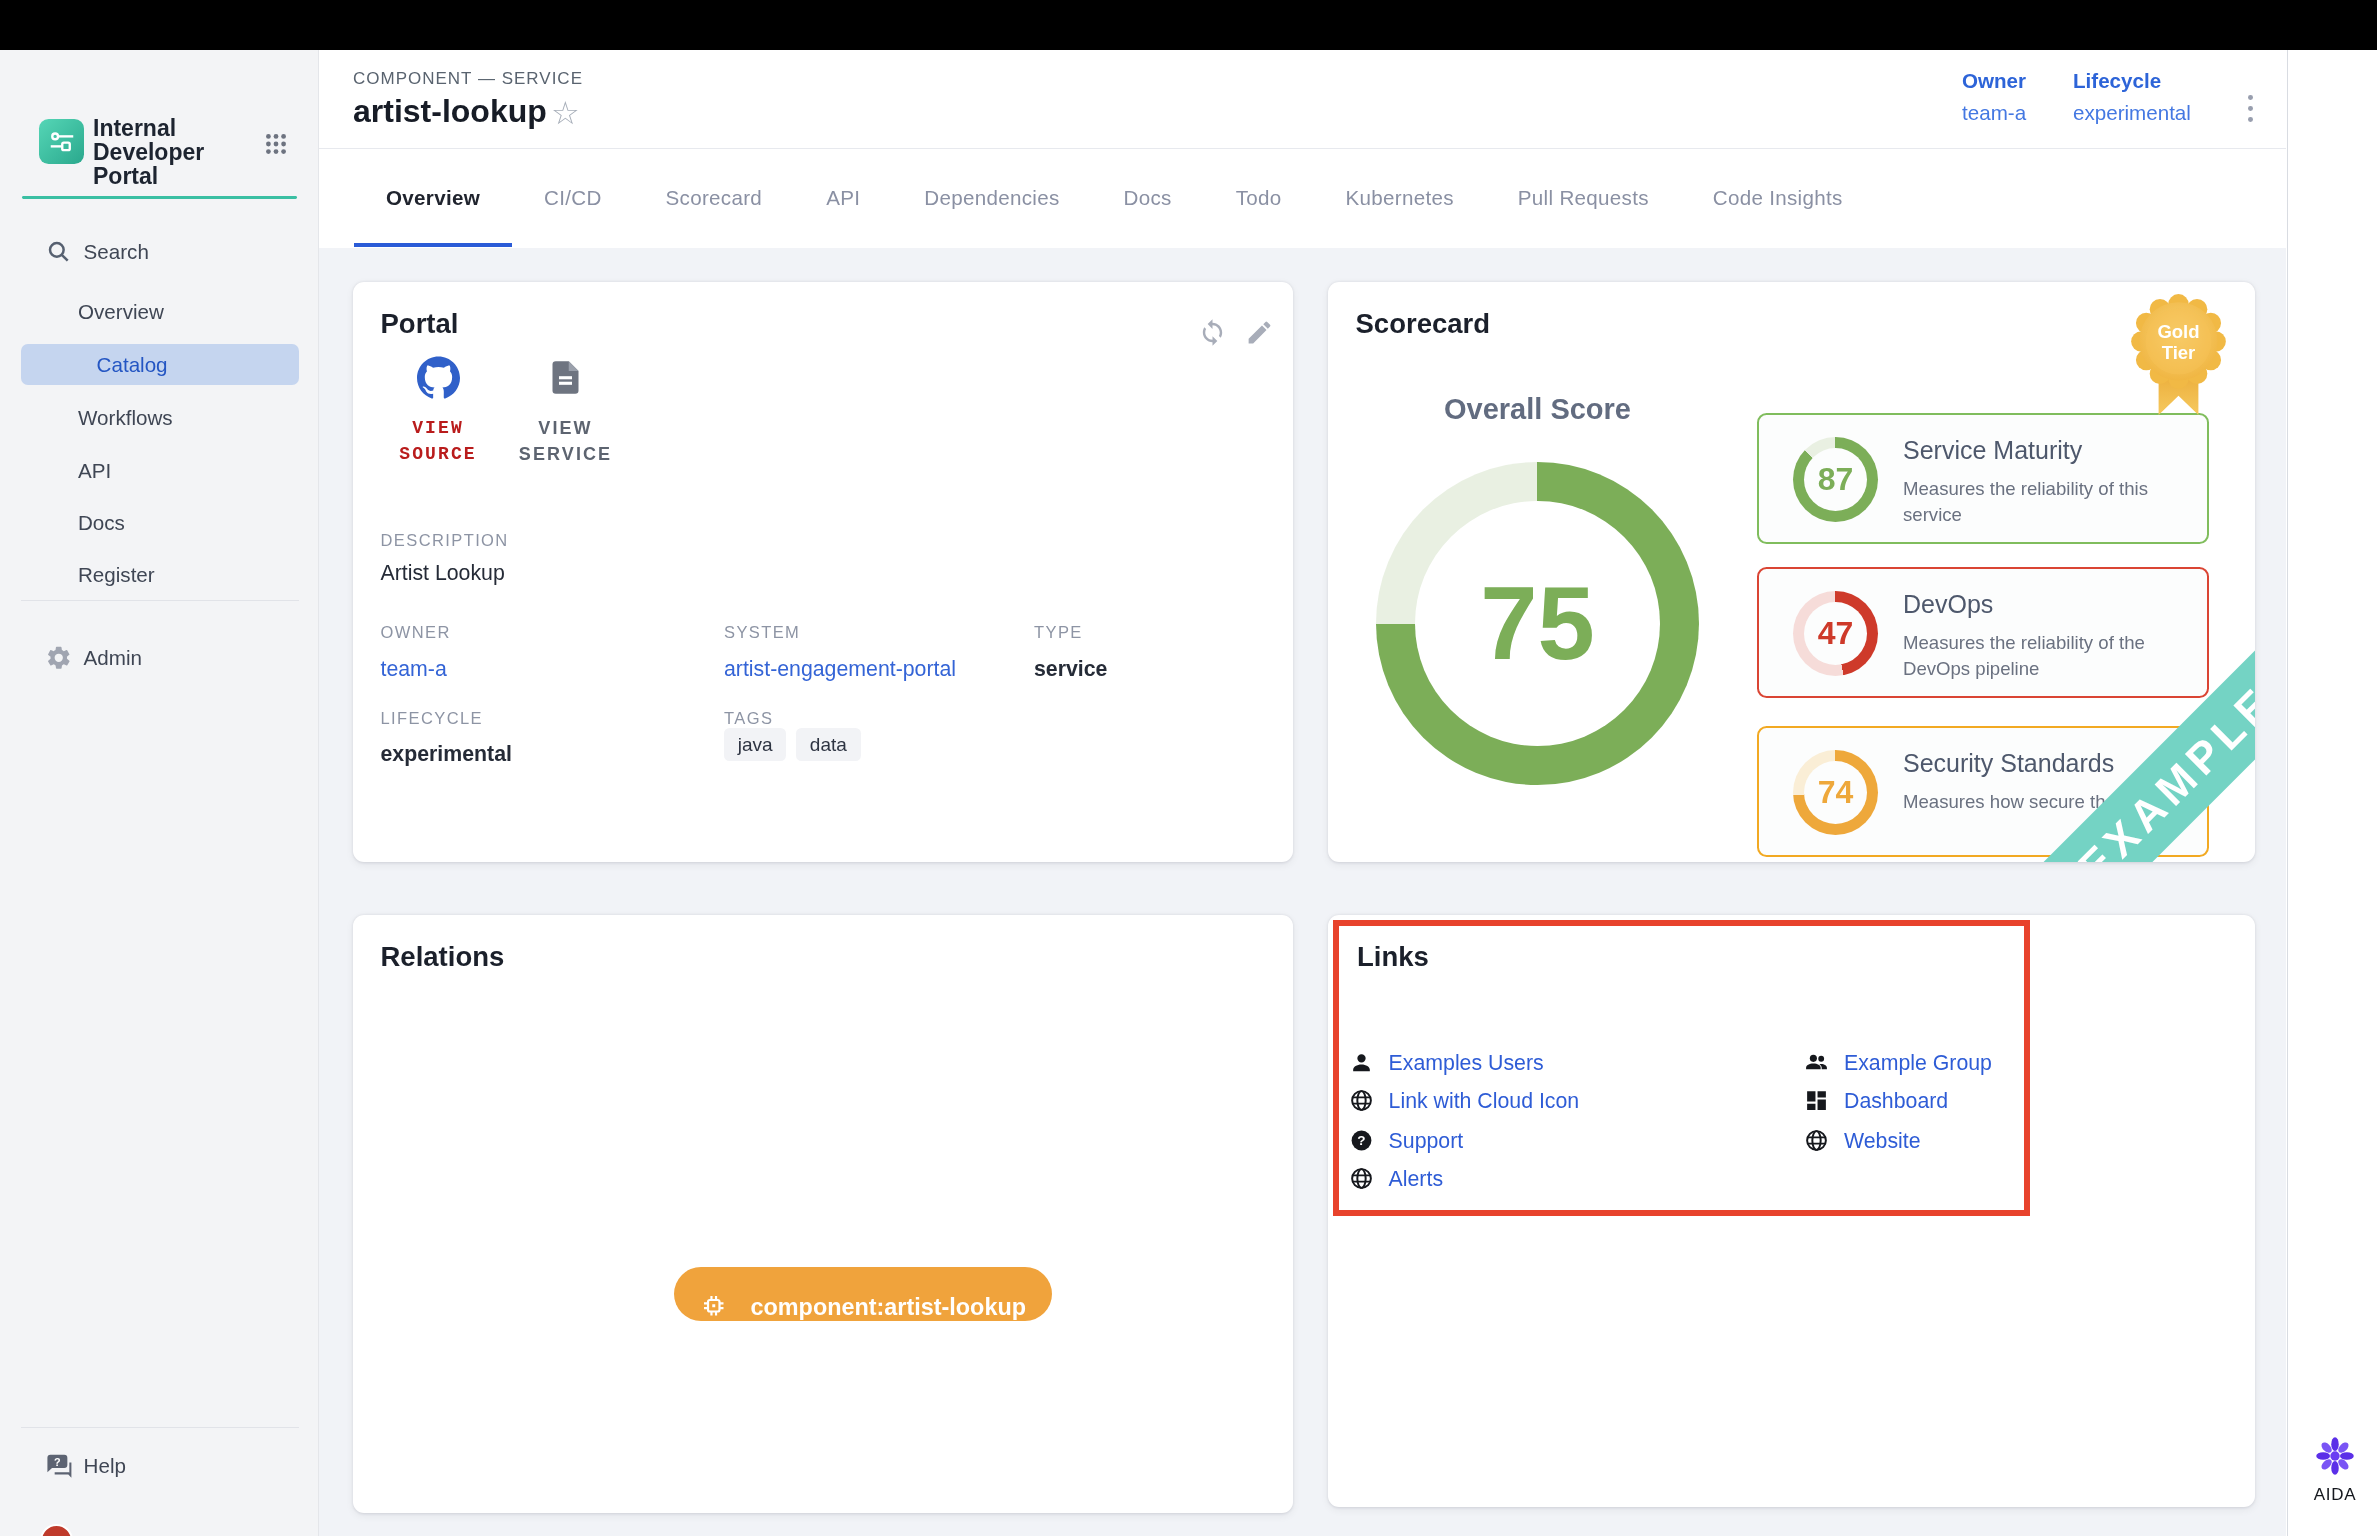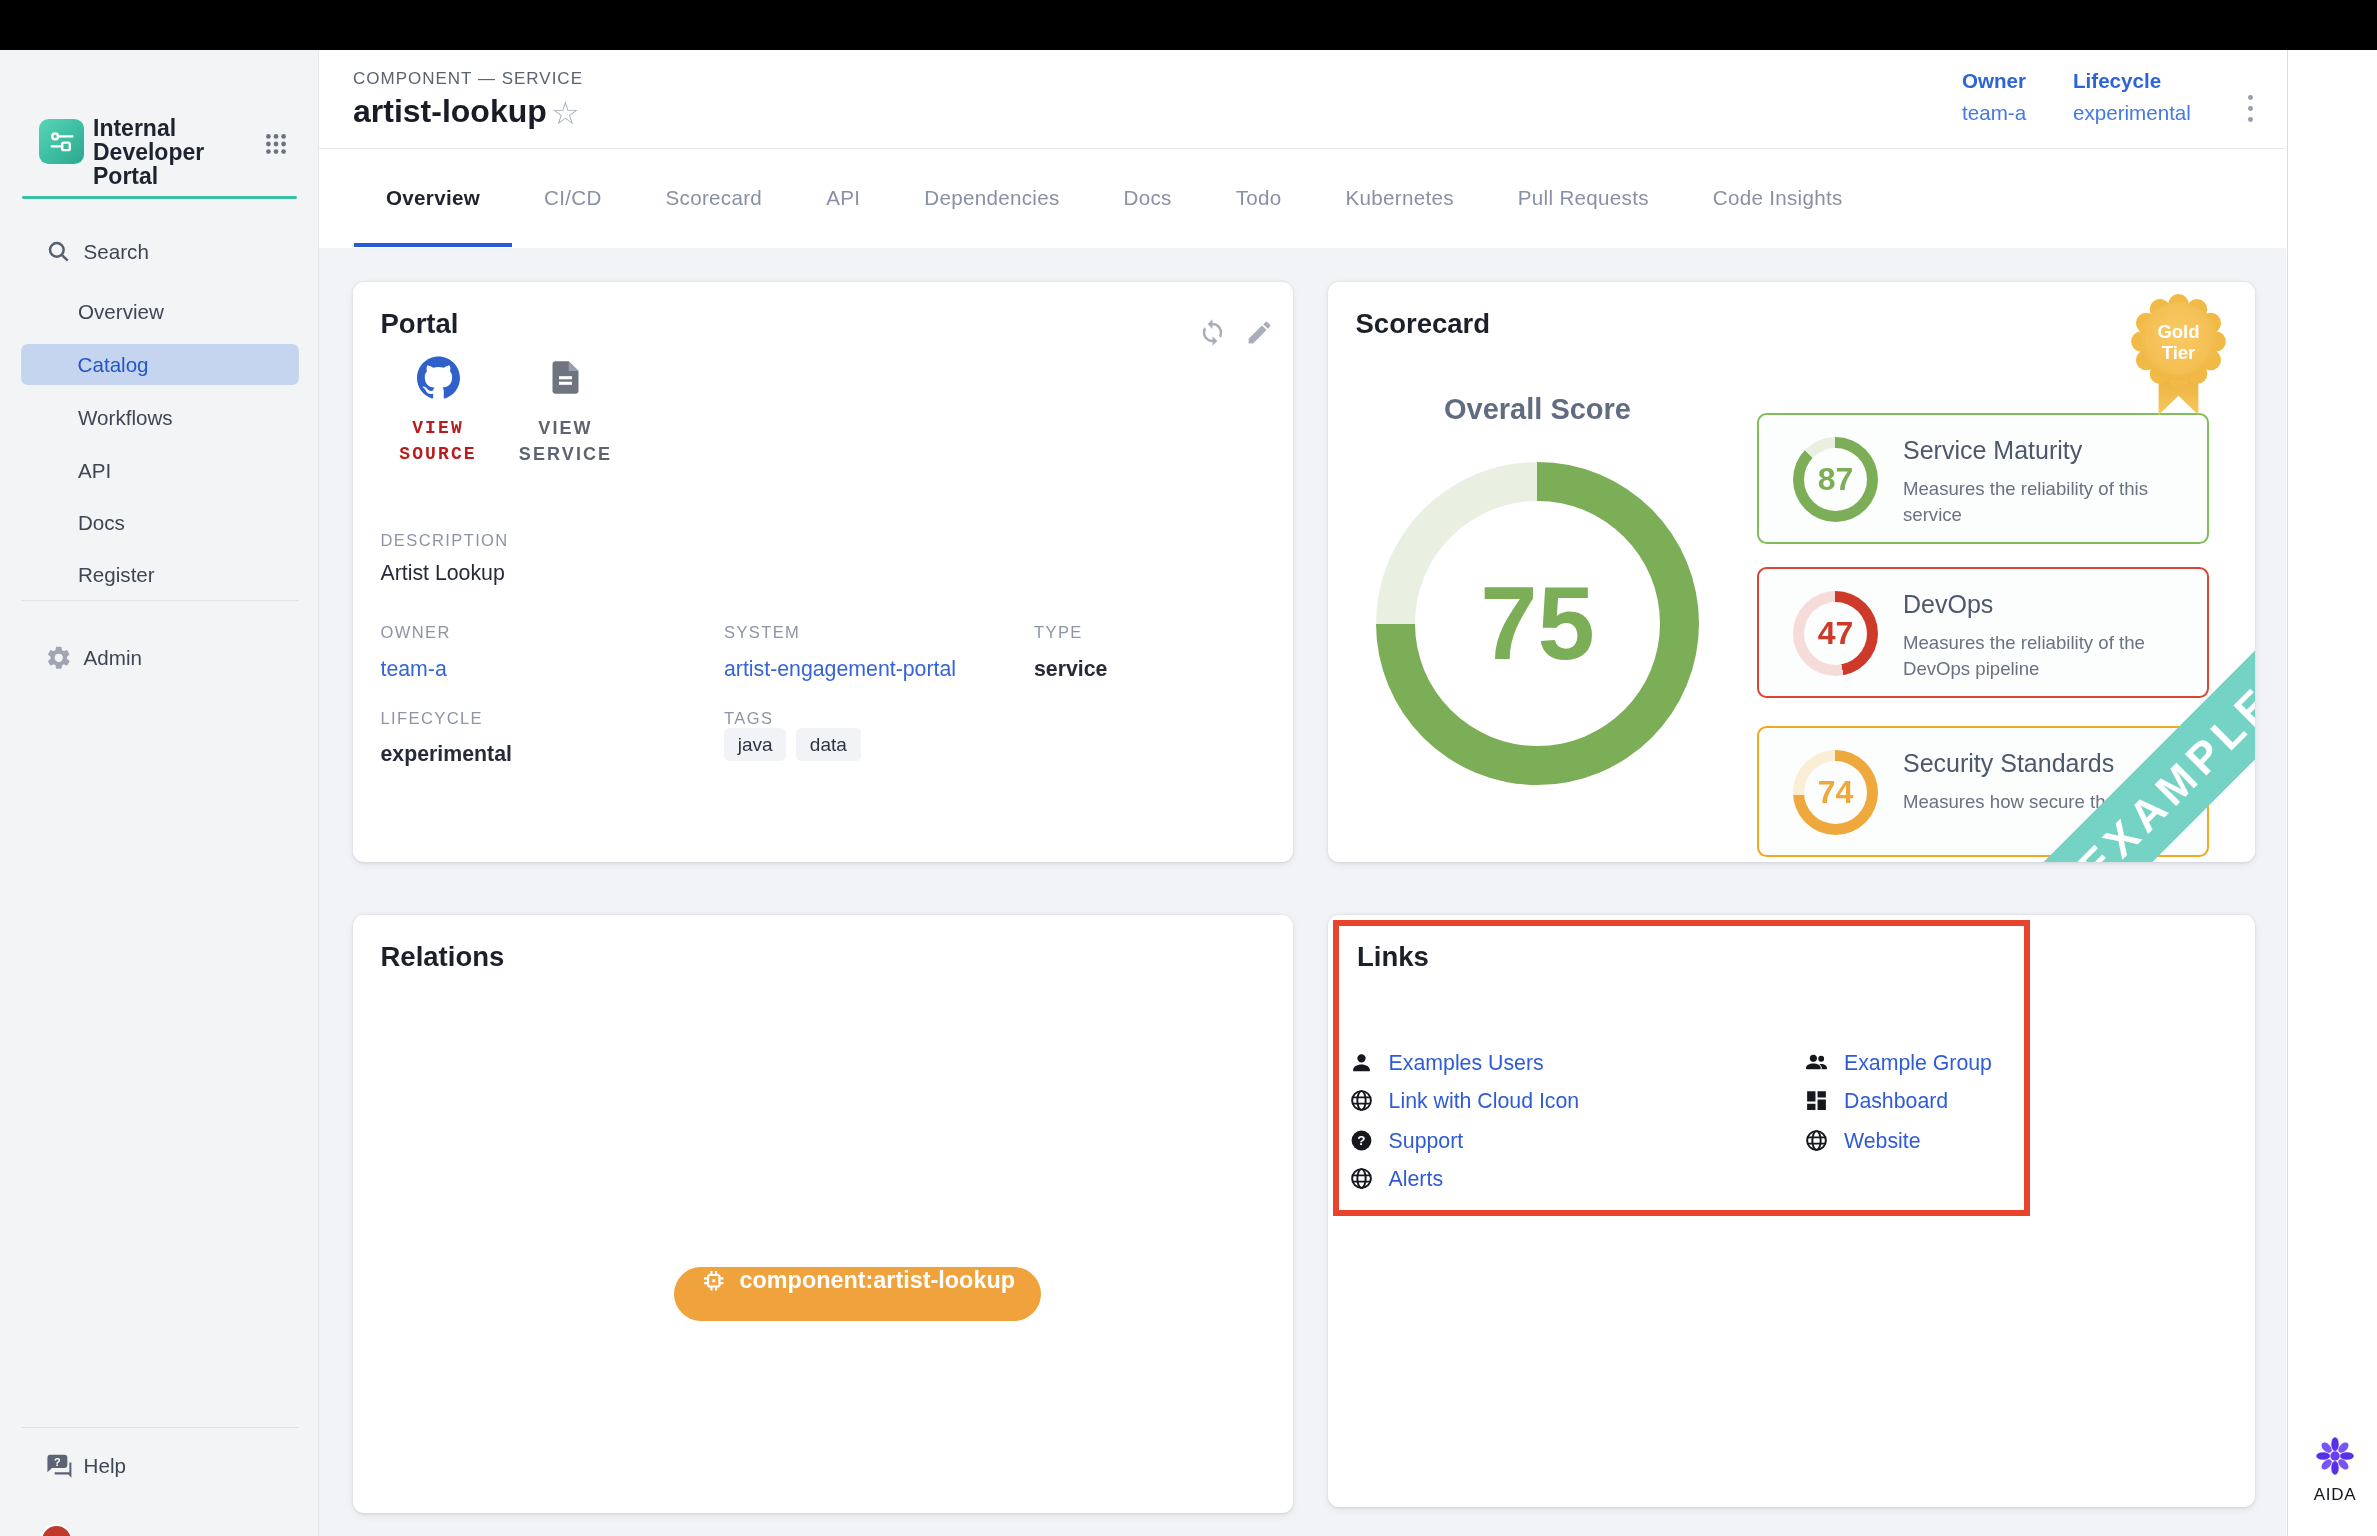--- a/index.html
+++ b/index.html
@@ -18,21 +18,21 @@
                  color:#1d2430; line-height:24px; }
   .apps-grid { position:absolute; left:263px; top:81px; width:26px; height:26px; cursor:pointer; }
   .teal-rule { position:absolute; left:22px; top:146px; width:275px; height:2.8px; background:#3abfa3; border-radius:1.4px; }
 
   .side-row { position:absolute; left:0; width:319px; height:41px; display:flex; align-items:center; cursor:pointer; }
   .side-row .lbl { font-size:20.6px; color:#3f4654; }
   .side-icon { width:30px; display:flex; justify-content:center; margin-left:44px; margin-right:9.6px; }
   .side-text-only { padding-left:78px; }
   .pill-selected { position:absolute; left:20.6px; top:294px; width:278px; height:41px; border-radius:6.9px;
                    background:#c5d5ef; display:flex; align-items:center; cursor:pointer; }
-  .pill-selected .lbl { padding-left:57px; font-size:20.6px; color:#2456c3; }
+  .pill-selected .lbl { padding-left:76px; font-size:20.6px; color:#2456c3; }
   .side-div { position:absolute; left:20.6px; width:278px; height:0.7px; background:#e1e3e8; }
   .avatar { position:absolute; left:40px; top:1474px; width:33px; height:33px; border-radius:50%;
             background:#bf3a2b; color:#fff; font-size:15px; font-weight:bold;
             display:flex; align-items:center; justify-content:center; border:2.1px solid #fff; }
   .user-name { position:absolute; left:84px; top:1482px; font-size:20.6px; font-weight:bold; color:#1c2330; }
 
   
   .main-header { position:absolute; left:319px; top:50px; width:1967px; height:99px; background:#fff;
                  border-bottom:0.7px solid #e7e9ee; }
   .eyebrow { position:absolute; left:34px; top:19px; font-size:17px; letter-spacing:1px; color:#59636f; }
@@ -96,21 +96,21 @@
   .m0 .num { color:#7cae58; } .m1 .num { color:#ce3a2a; } .m2 .num { color:#eea83b; }
   .ribbon { position:absolute; right:-135px; bottom:40px; width:427px; height:77px; background:#74d3c4;
             transform:rotate(-45deg); display:flex; align-items:center; justify-content:center;
             color:#fff; font-size:44px; font-weight:bold; letter-spacing:6.2px; z-index:6; }
   .badge { position:absolute; right:25px; top:8.3px; width:103px; height:129px; z-index:4; }
 
   
   .card-relations { left:34px;   top:667px; width:940px; height:598px; }
   .card-links     { left:1009px; top:667px; width:927px; height:592px; }
   .rel-chip { position:absolute; left:321px; top:352px; height:54px; min-width:299px; border-radius:27.5px;
-              display:flex; align-items:flex-start; gap:12px; padding:0 26px; cursor:pointer; }
+              display:flex; align-items:flex-end; gap:23px; padding:0 26px; cursor:pointer; }
   .rel-chip .ctext { color:#fff; font-size:23.4px; font-weight:bold; }
   .link-item { position:absolute; display:flex; align-items:center; gap:15px; cursor:pointer; }
   .link-item .ltext { font-size:21.3px; color:#2e5cd6; }
   .redbox { position:absolute; left:1014px; top:672px; width:697px; height:296px;
             border:6.2px solid #e8432c; z-index:50; pointer-events:none; }
 
   
   .rail-div { position:absolute; left:2287px; top:50px; width:1.4px; height:1487px; background:#d9dce2; }
   .rail { position:absolute; left:2288px; top:50px; width:89px; height:1487px; background:#fff; }
   .aida { position:absolute; left:2309px; top:1436px; width:52px; display:flex; flex-direction:column;

